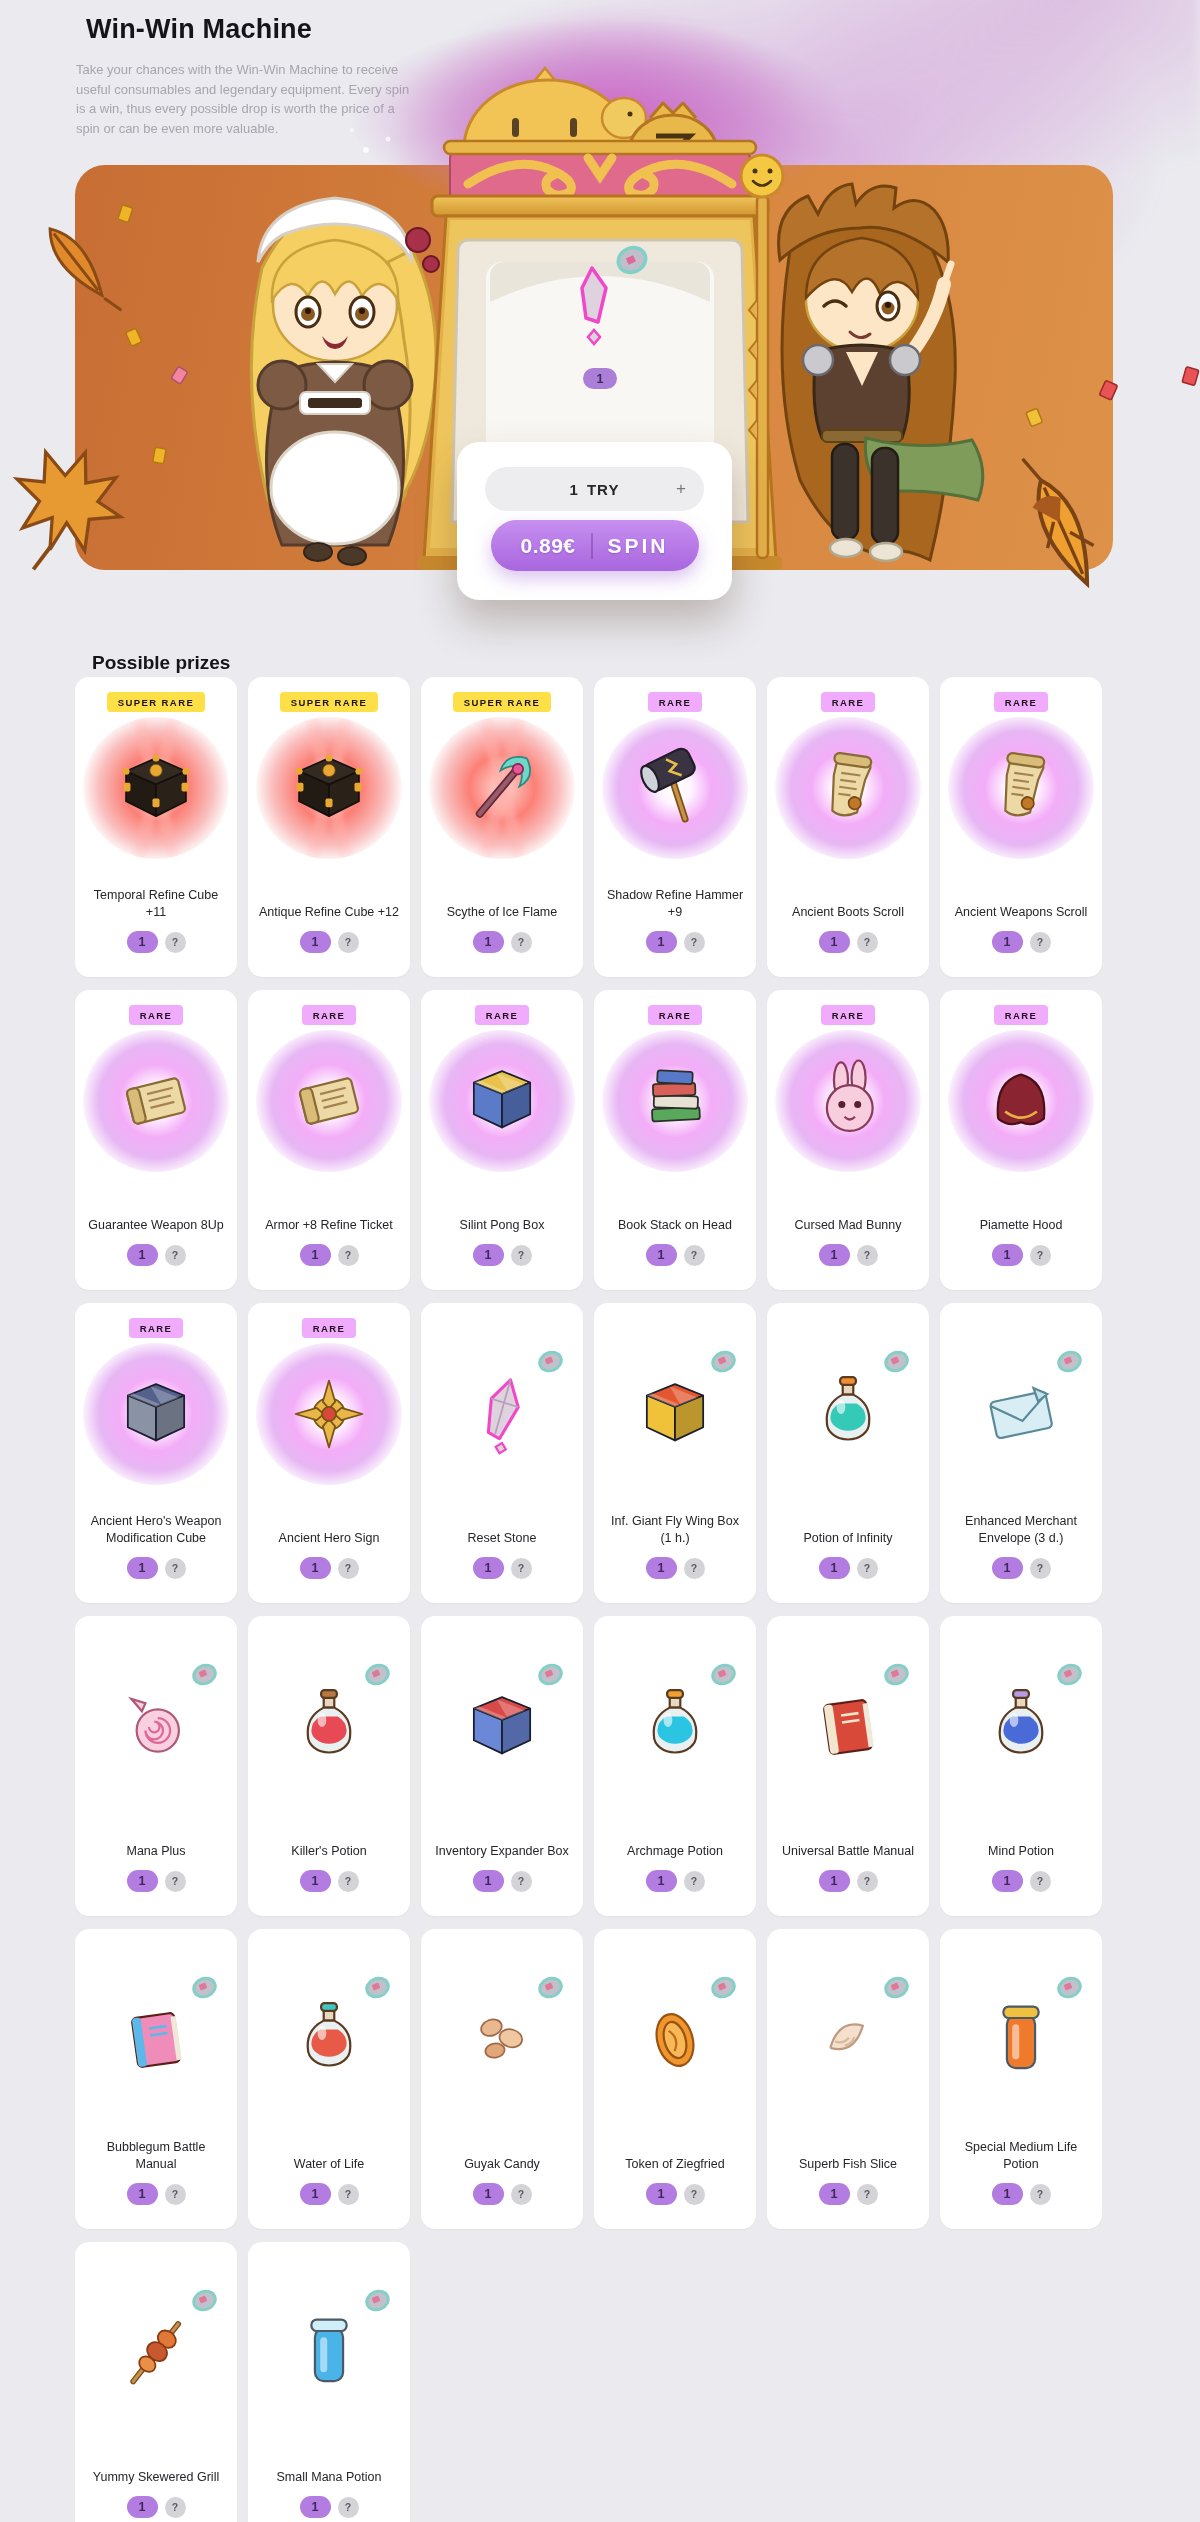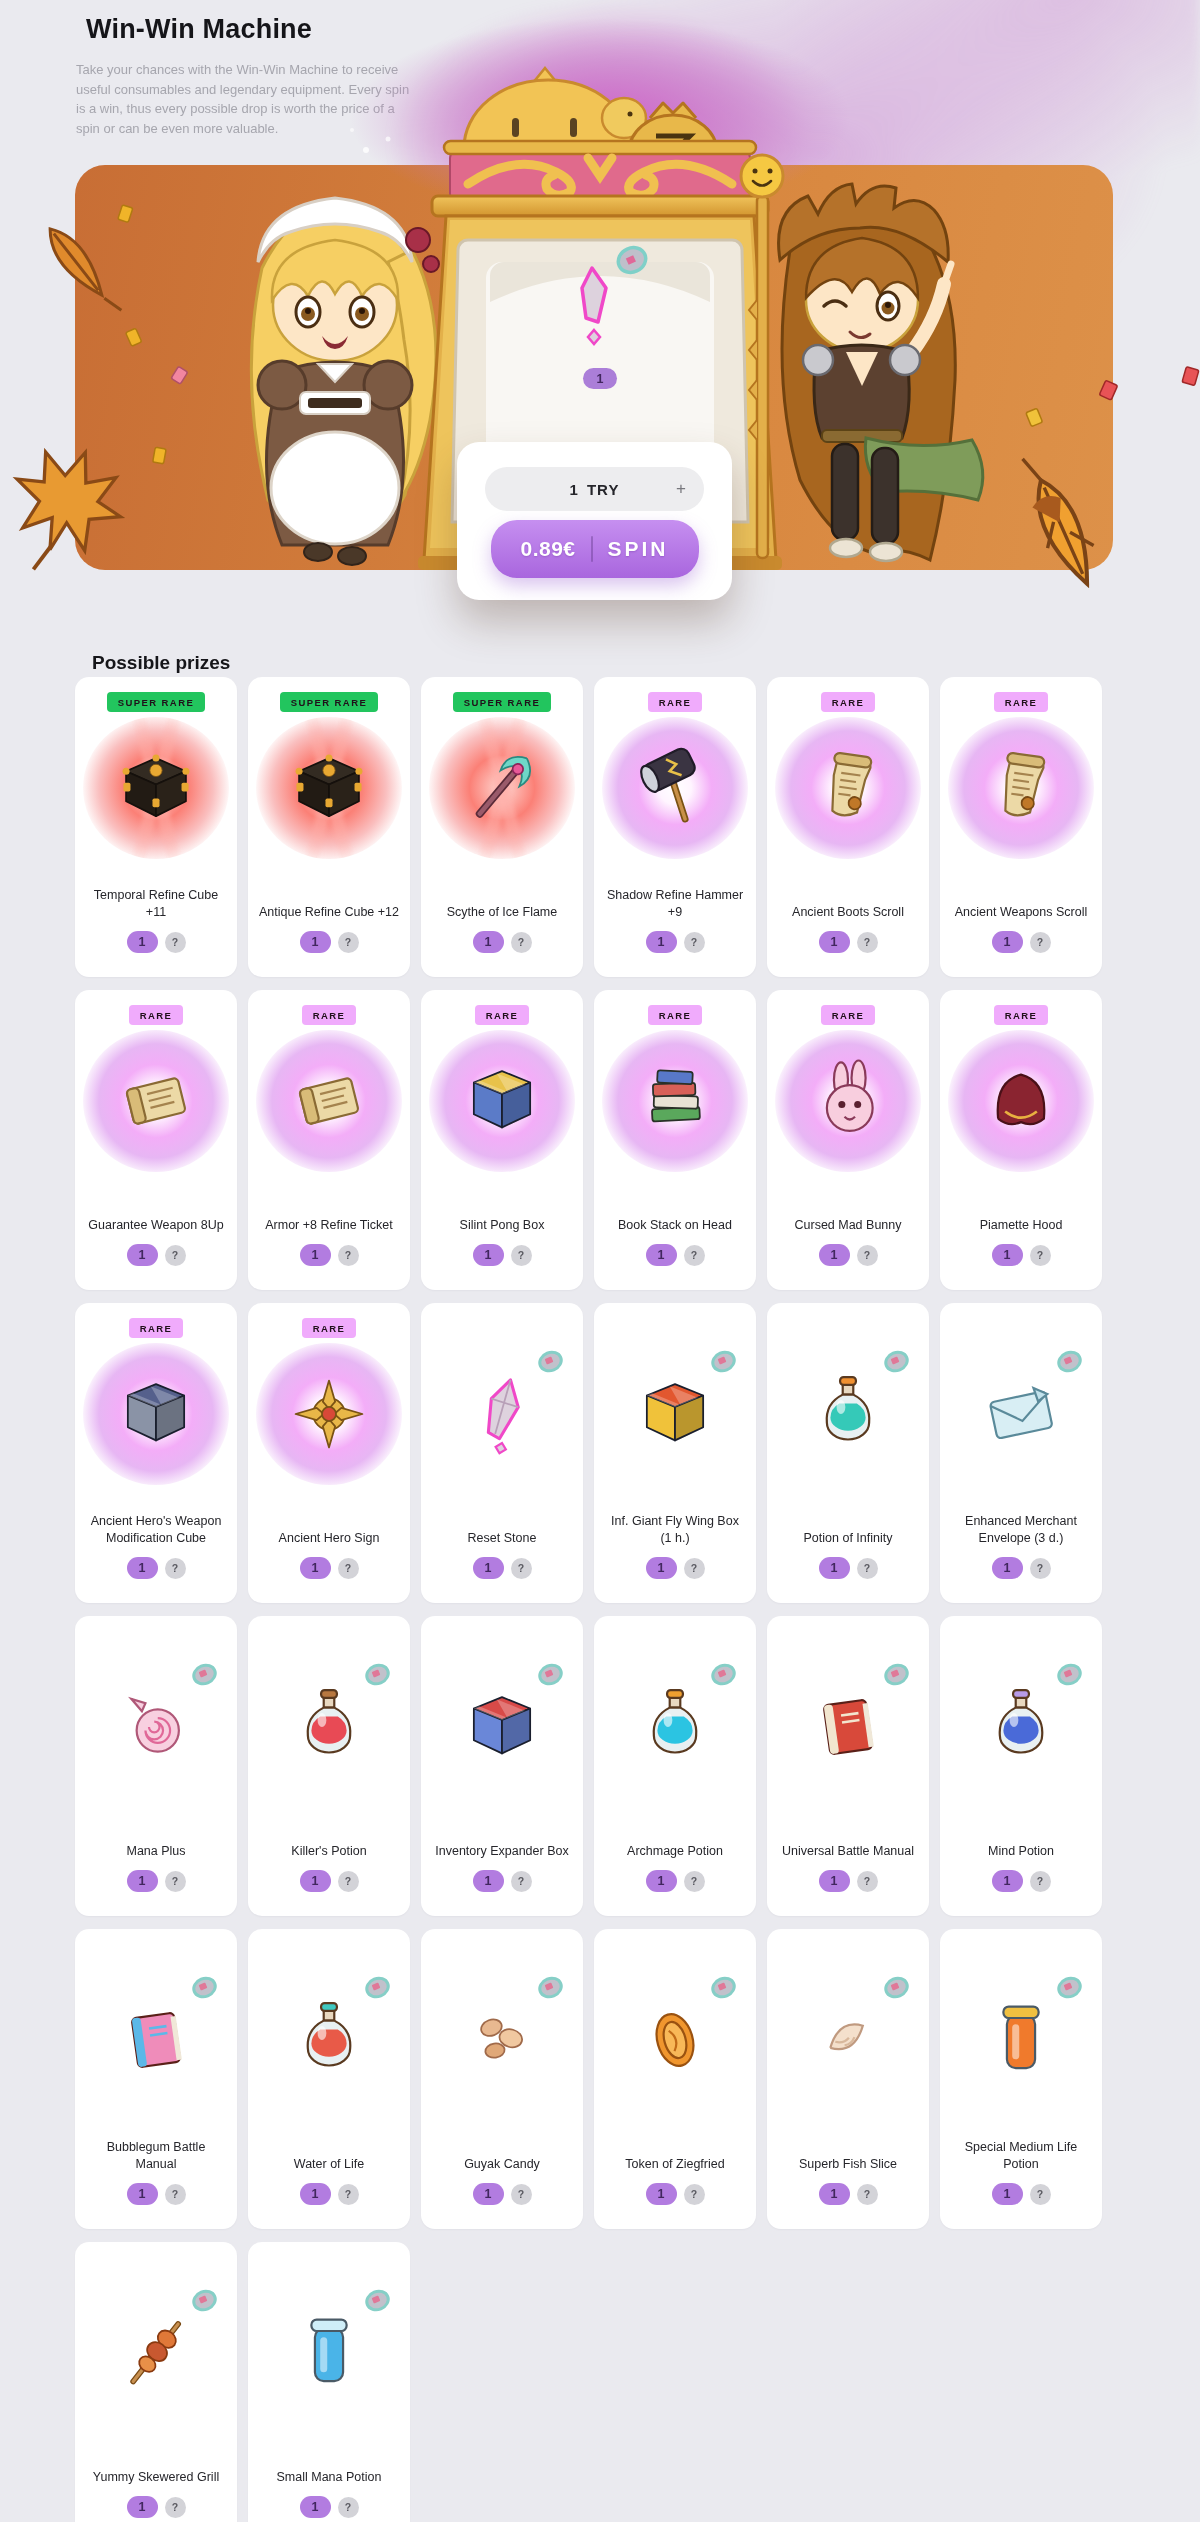--- a/index.html
+++ b/index.html
@@ -23,36 +23,36 @@
         background:#ab7ed8;color:#42275f;font-size:12.5px;font-weight:700;
         display:flex;align-items:center;justify-content:center;z-index:2}
   .spin-card{position:absolute;left:382px;top:277px;width:275px;height:158px;border-radius:22px;background:#fff;
         box-shadow:0 22px 40px rgba(80,45,25,.28);display:flex;flex-direction:column;align-items:center;
         padding-top:25px;box-sizing:border-box;z-index:3}
   .stepper{position:relative;width:219px;height:44px;border-radius:22px;background:#ededef;display:flex;
         align-items:center;justify-content:center;gap:8px;font-weight:700;font-size:15px;letter-spacing:1px;
         color:#26262b;cursor:pointer}
   .plus-btn{position:absolute;right:10px;top:0;height:100%;background:none;border:none;font-size:17px;
         color:#77777d;cursor:pointer;padding:0 8px}
-  .spin-btn{margin-top:9px;width:208px;height:58px;border:none;border-radius:26px;cursor:pointer;
+  .spin-btn{margin-top:9px;width:208px;height:51px;border:none;border-radius:26px;cursor:pointer;
         background:linear-gradient(180deg,#c68ff0,#a966de);display:flex;align-items:center;justify-content:center;
         color:#fff;box-shadow:0 8px 18px rgba(150,90,210,.35)}
   .price{font-size:21px;font-weight:800;letter-spacing:.5px;text-shadow:0 1px 2px rgba(120,60,170,.45)}
   .sep{width:2px;height:26px;background:rgba(82,46,120,.35);margin:0 15px;border-radius:1px}
   .spin-label{font-size:21px;font-weight:800;letter-spacing:3px;text-shadow:0 1px 2px rgba(120,60,170,.45)}
   
   .section-title{position:absolute;left:76px;top:636px;font-size:19px;font-weight:800;color:#151519;margin:16px;z-index:1}
   .grid{position:absolute;left:75px;top:677px;display:grid;grid-template-columns:repeat(6,162px);
         column-gap:11px;row-gap:13px;grid-auto-rows:300px;z-index:1}
   .prize-card{background:#fff;border-radius:14px;display:flex;flex-direction:column;align-items:center;
         padding:14px 8px 24px;box-sizing:border-box;box-shadow:0 1px 2px rgba(30,30,40,.04)}
   .badge-slot{height:22px;margin-bottom:2px;display:flex;align-items:center;flex:none}
   .badge{height:20px;padding:0 11px;border-radius:4px;display:flex;align-items:center;font-size:9.5px;
         font-weight:700;letter-spacing:1.4px;color:#20101a}
-  .badge.super_rare{background:#22c55e}
+  .badge.super_rare{background:#fde047}
   .badge.rare{background:#f0abfc}
   .art{position:relative;width:150px;height:146px;flex:none}
   .glow{position:absolute;inset:2px;border-radius:50%;overflow:hidden}
   .glow-red{background:radial-gradient(circle,#ffd9d4 0%,rgba(250,96,84,.8) 32%,rgba(238,42,42,.3) 56%,rgba(238,42,42,0) 74%)}
   .glow-red::before,.glow-red::after{content:"";position:absolute;left:50%;top:-12%;width:13px;height:124%;
         margin-left:-6px;filter:blur(2px);
         background:linear-gradient(180deg,rgba(255,160,160,0),rgba(255,178,172,.8) 50%,rgba(255,160,160,0))}
   .glow-red::before{transform:rotate(14deg)} .glow-red::after{transform:rotate(-14deg)}
   .glow-purple{background:radial-gradient(circle,#fff 0%,rgba(255,244,255,.96) 16%,rgba(240,150,246,.78) 36%,rgba(198,82,228,.42) 56%,rgba(198,82,228,0) 75%)}
   .sprite{position:absolute;left:50%;top:50%;width:88px;height:88px;transform:translate(-50%,-50%)}

